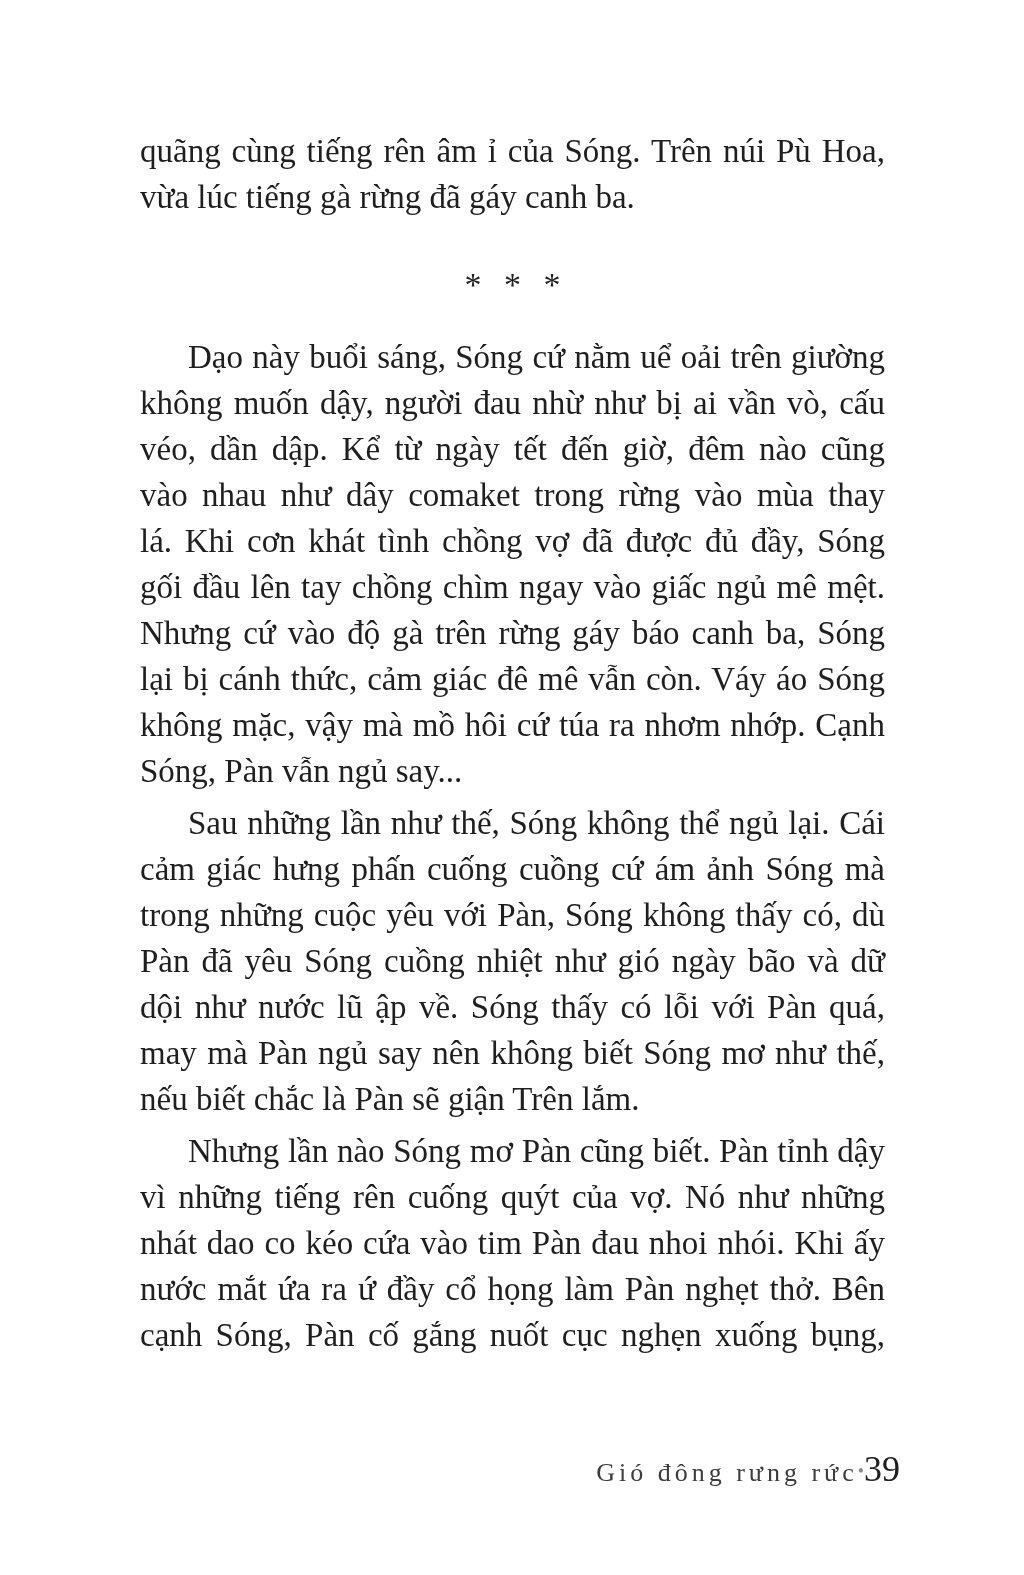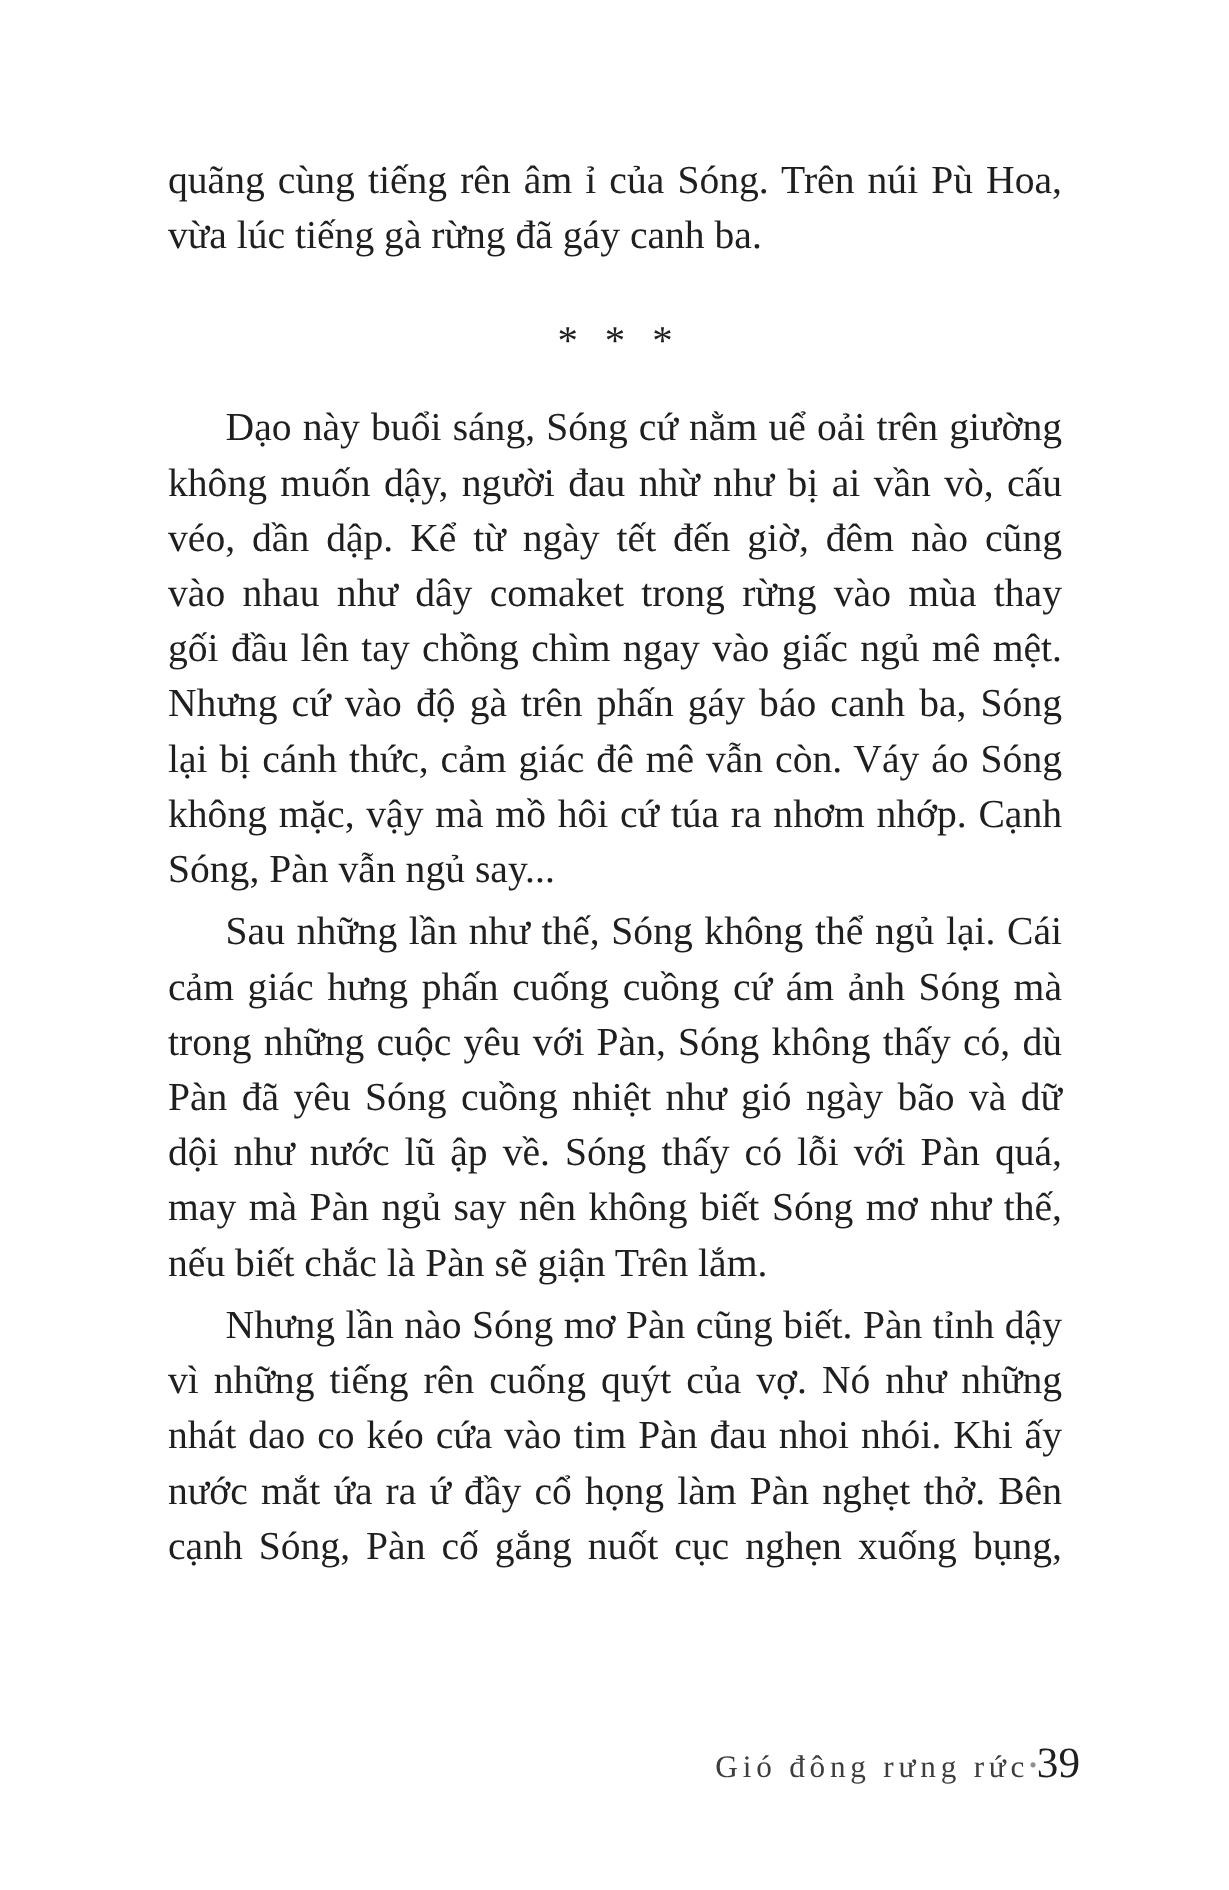--- a/index.html
+++ b/index.html
@@ -69,22 +69,23 @@
     <section class="para">
         <div class="line">quãng cùng tiếng rên âm ỉ của Sóng. Trên núi Pù Hoa,</div>
         <div class="line end">vừa lúc tiếng gà rừng đã gáy canh ba.</div>
       </section>
     <div class="separator">* * *</div>
     <section class="para">
         <div class="line first">Dạo này buổi sáng, Sóng cứ nằm uể oải trên giường</div>
         <div class="line">không muốn dậy, người đau nhừ như bị ai vần vò, cấu</div>
         <div class="line">véo, dần dập. Kể từ ngày tết đến giờ, đêm nào cũng</div>
         <div class="line">vào nhau như dây comaket trong rừng vào mùa thay</div>
+        <div class="line">lá. Khi cơn khát tình chồng vợ đã được đủ đầy, Sóng</div>
         <div class="line">gối đầu lên tay chồng chìm ngay vào giấc ngủ mê mệt.</div>
-        <div class="line">Nhưng cứ vào độ gà trên phấn gáy báo canh ba, Sóng</div>
+        <div class="line">Nhưng cứ vào độ gà trên rừng gáy báo canh ba, Sóng</div>
         <div class="line">lại bị cánh thức, cảm giác đê mê vẫn còn. Váy áo Sóng</div>
         <div class="line">không mặc, vậy mà mồ hôi cứ túa ra nhơm nhớp. Cạnh</div>
         <div class="line end">Sóng, Pàn vẫn ngủ say...</div>
       </section>
     <section class="para spaced">
         <div class="line first">Sau những lần như thế, Sóng không thể ngủ lại. Cái</div>
         <div class="line">cảm giác hưng phấn cuống cuồng cứ ám ảnh Sóng mà</div>
         <div class="line">trong những cuộc yêu với Pàn, Sóng không thấy có, dù</div>
         <div class="line">Pàn đã yêu Sóng cuồng nhiệt như gió ngày bão và dữ</div>
         <div class="line">dội như nước lũ ập về. Sóng thấy có lỗi với Pàn quá,</div>

